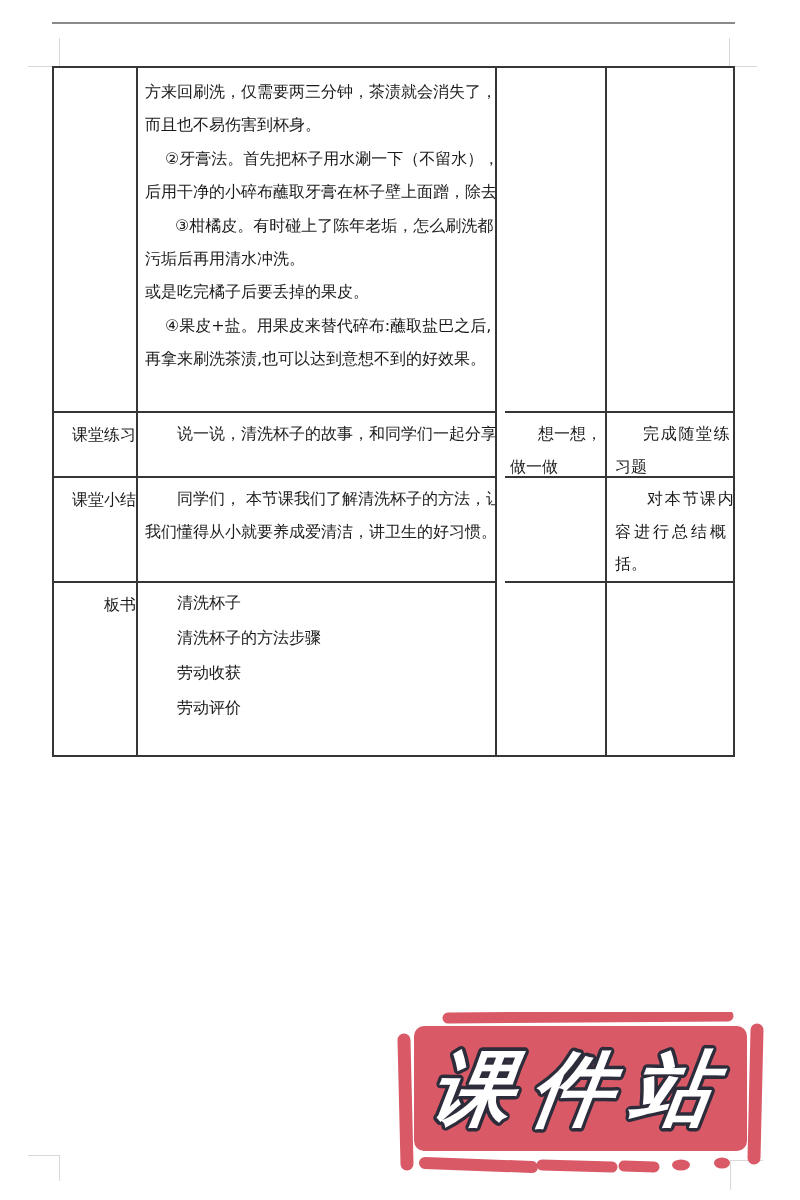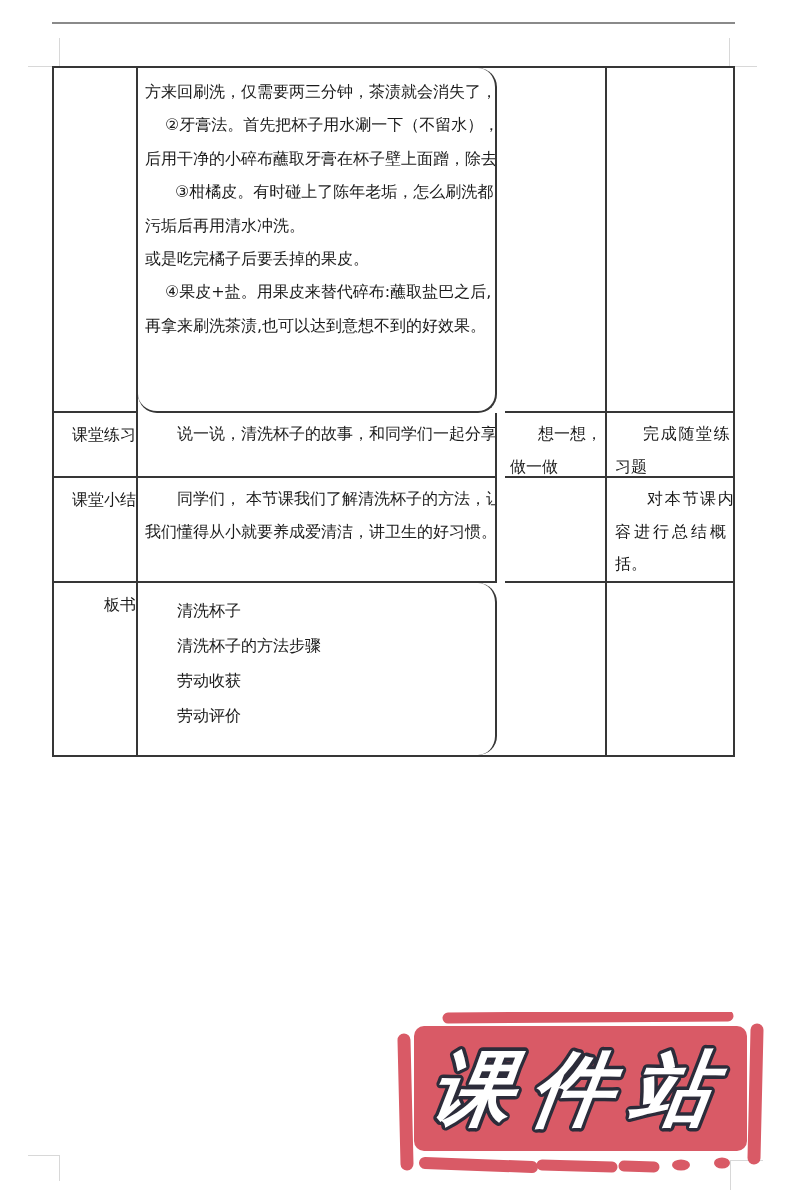--- a/index.html
+++ b/index.html
@@ -27,22 +27,22 @@
     display:grid;
     grid-template-columns:84px 359px 110px 126px;
     grid-template-rows:345px 65px 105px 172px;
   }
   .cell{box-sizing:border-box;border-right:2px solid #363636;border-bottom:2px solid #363636;
         font-size:16px;overflow:hidden;}
   .cell.last-col{border-right:none;}
   .cell.last-row{border-bottom:none;}
   .cell.label{text-align:right;padding-top:12px;line-height:20px;}
   .cell.body{padding:5px 6px 0 7px;line-height:32.5px;}
-  .cell.body.big{padding-top:7px;line-height:33.4px;border-radius:19px;}
-  .cell.body.board{padding-top:10px;line-height:35px;border-radius:19px;}
+  .cell.body.big{padding-top:7px;line-height:33.4px;}
+  .cell.body.board{padding-top:2px;line-height:35px;}
   .cell.side{padding:5px 4px 0 5px;line-height:32.5px;margin-left:8px;}
   .cell.note{padding:5px 4px 0 8px;line-height:32.5px;}
   .tline{white-space:nowrap;}
   .ind-a{padding-left:20px;}   
   .ind-b{padding-left:30px;}   
   .ind-c{padding-left:28px;}   
   .ind-2em{padding-left:32px;} 
   .ls2{letter-spacing:1.7px;}
   .ls3{letter-spacing:3px;}
   
@@ -60,20 +60,21 @@
 <div class="mark m-bl-h"></div>
 <div class="mark m-bl-v"></div>
 <div class="mark m-br-h"></div>
 <div class="mark m-br-v"></div>
 
 <div class="doc-table">
 
   <div class="cell label"></div>
   <div class="cell body big">
     <div class="tline">方来回刷洗，仅需要两三分钟，茶渍就会消失了，</div>
+    <div class="tline">而且也不易伤害到杯身。</div>
     <div class="tline ind-a">②牙膏法。首先把杯子用水涮一下（不留水），然</div>
     <div class="tline">后用干净的小碎布蘸取牙膏在杯子壁上面蹭，除去</div>
     <div class="tline ind-b">③柑橘皮。有时碰上了陈年老垢，怎么刷洗都</div>
     <div class="tline">污垢后再用清水冲洗。</div>
     <div class="tline">或是吃完橘子后要丢掉的果皮。</div>
     <div class="tline ind-a">④果皮+盐。用果皮来替代碎布:蘸取盐巴之后,</div>
     <div class="tline">再拿来刷洗茶渍,也可以达到意想不到的好效果。</div>
   </div>
   <div class="cell side"></div>
   <div class="cell note last-col"></div>

